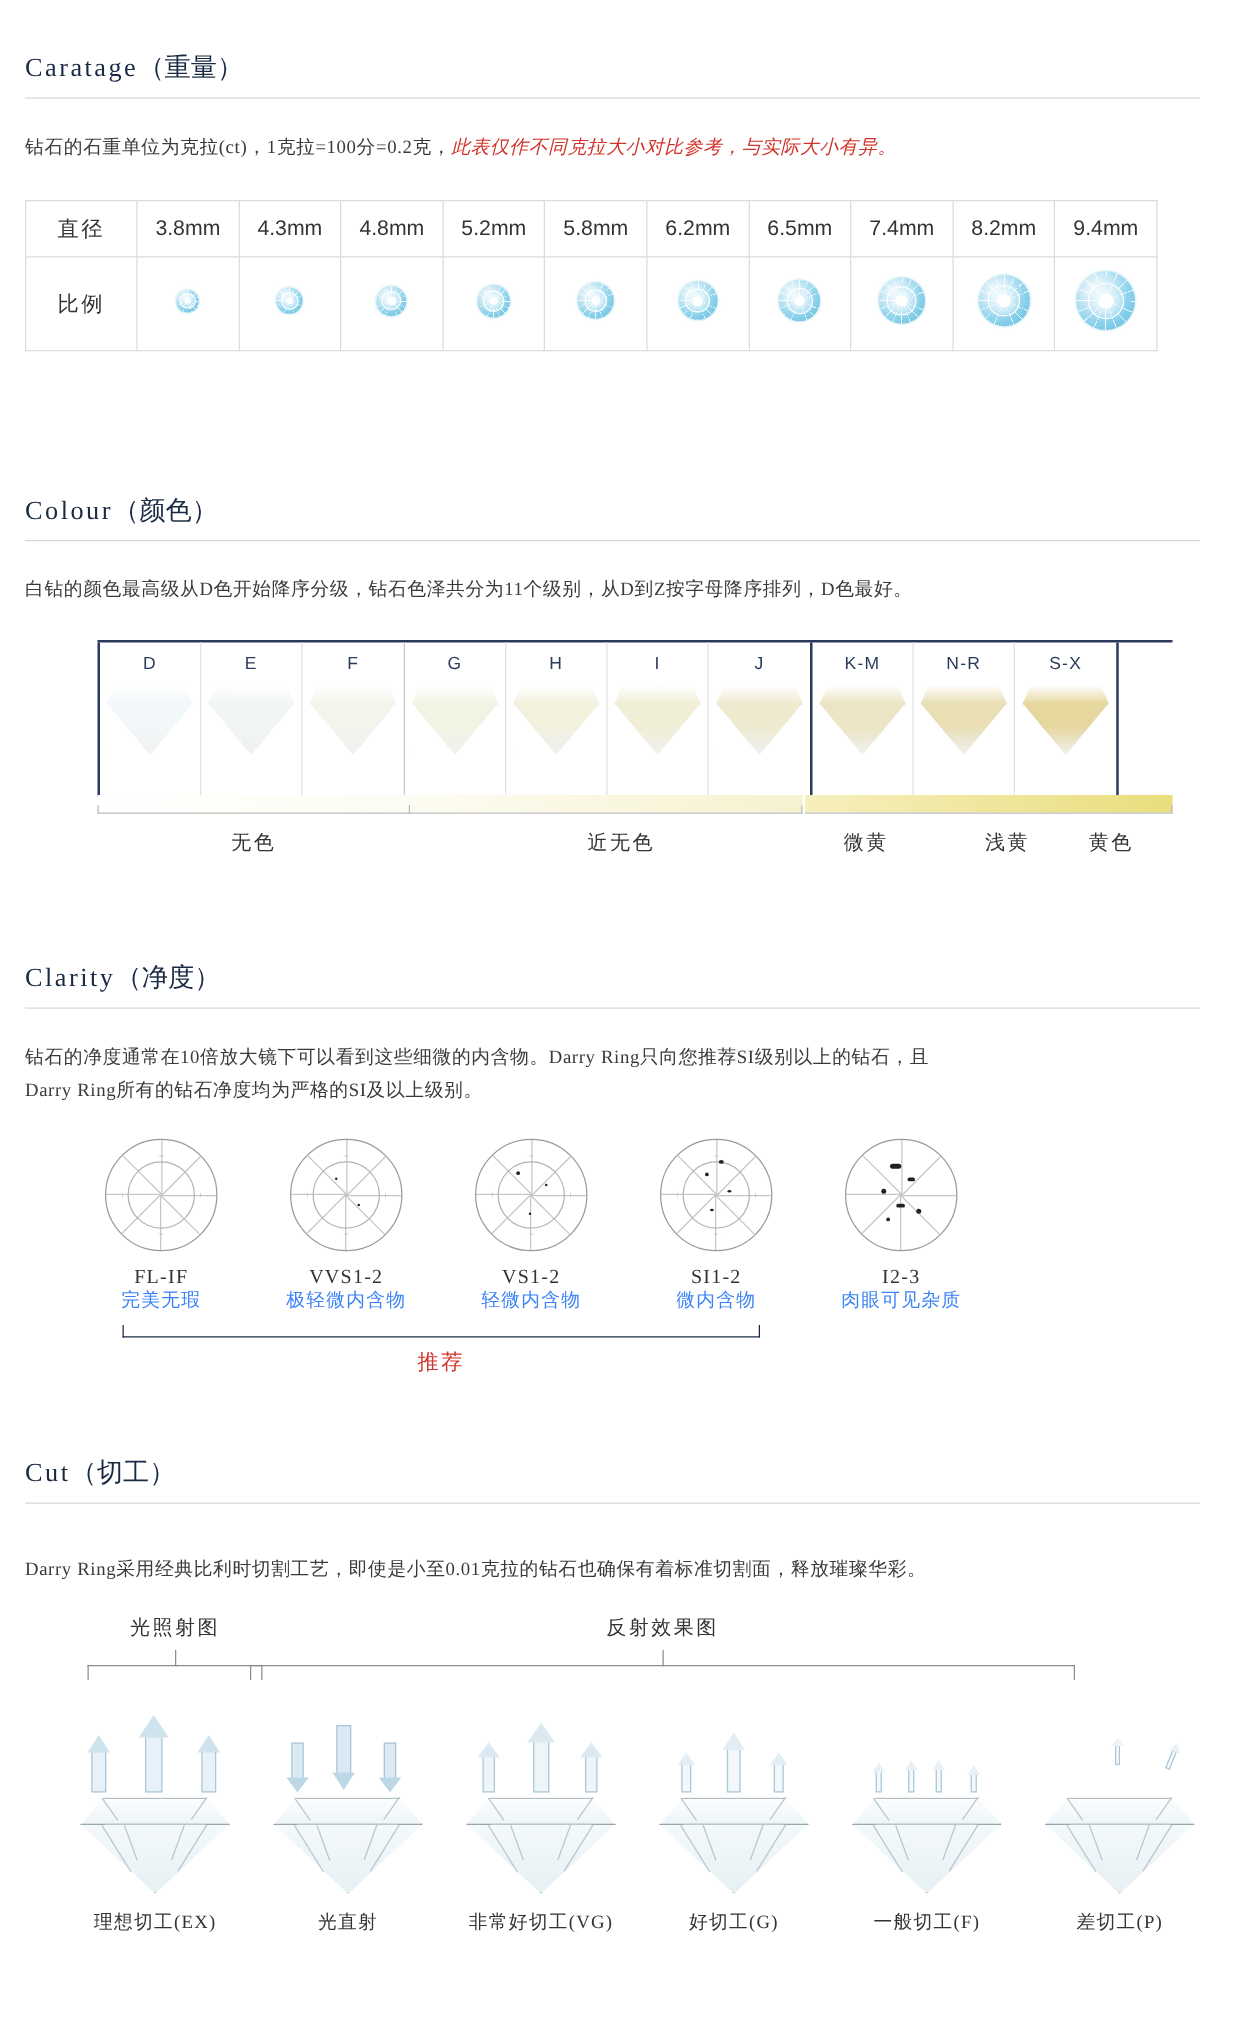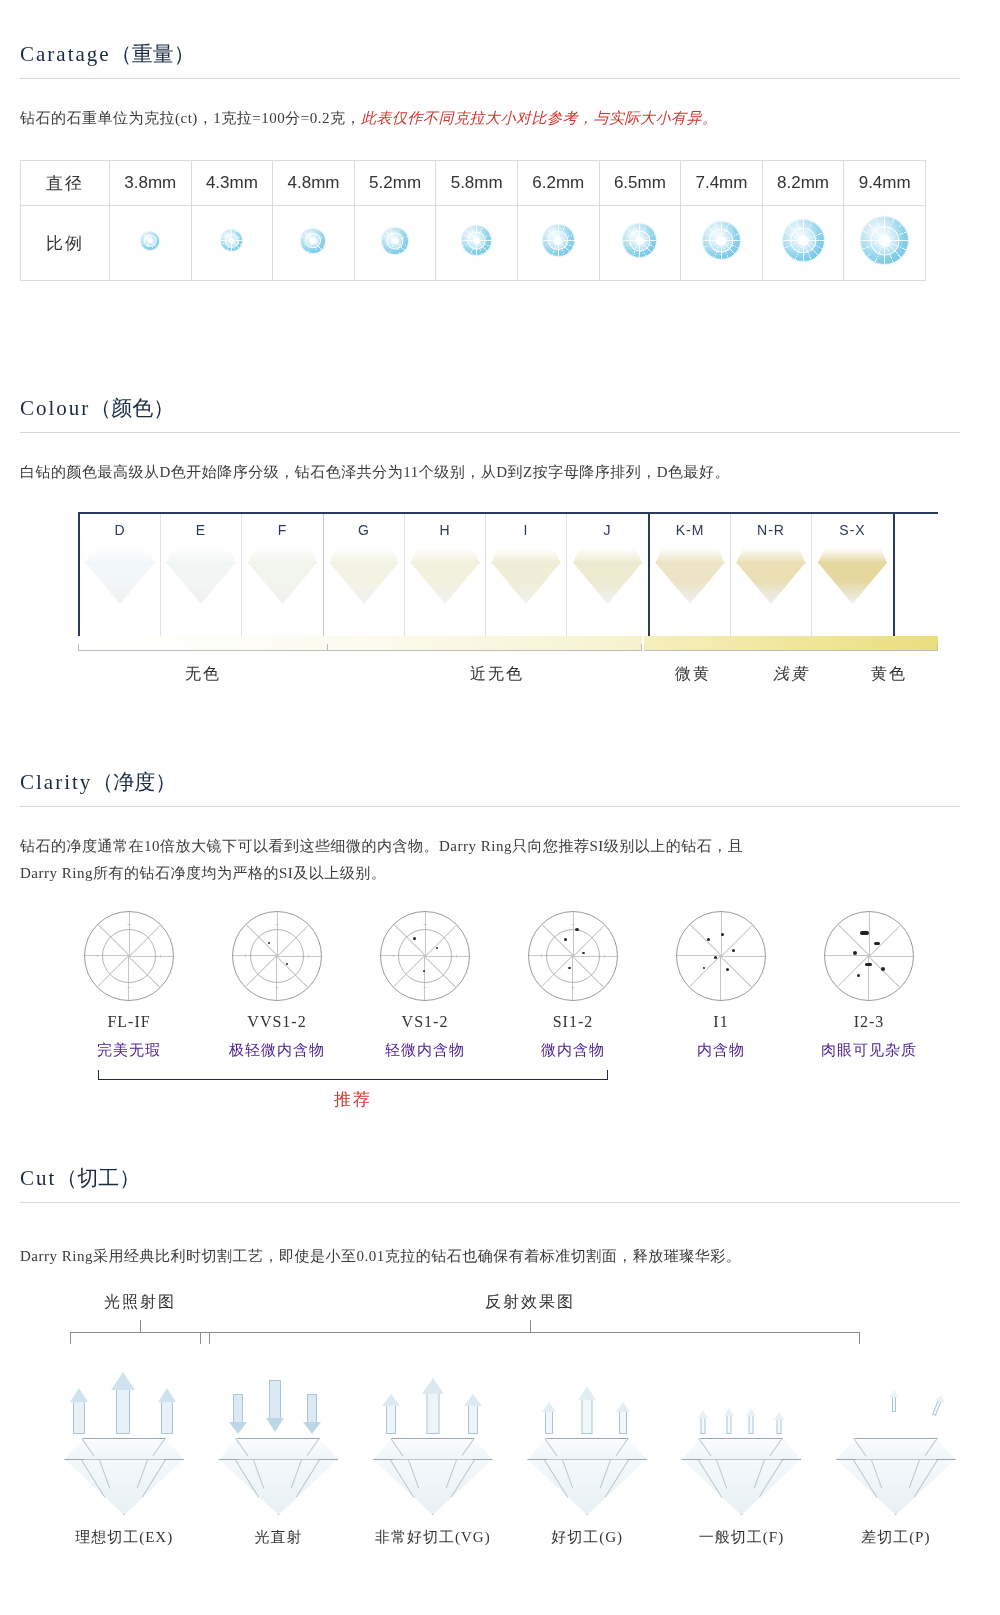--- a/index.html
+++ b/index.html
@@ -262,24 +262,23 @@
     border-radius: 50%;
   }
   .clarity-code {
     margin-top: 12px;
     font-family: "Liberation Serif", serif;
     font-size: 16px;
     color: #333;
     letter-spacing: 1px;
   }
   .clarity-desc {
-    margin-top: 10px;
     font-family: Liberation Serif, serif;
     font-size: 15px;
-    color: #4c1d95;
+    color: #3b82f6;
     letter-spacing: 1px;
     white-space: nowrap;
   }
   .recommend-wrap {
     position: relative;
     margin-top: 10px;
     height: 52px;
     padding-left: 60px;
   }
   .rec-bracket {
@@ -573,21 +572,21 @@
         <div class="tick" style="left:0;"></div>
         <div class="tick" style="left:249px;"></div>
         <div class="tick" style="left:563px;"></div>
         <div class="tick" style="left:859px;"></div>
       </div>
 
       <div class="colour-names">
         <div class="colour-name" style="left:0px;width:250px;">无色</div>
         <div class="colour-name" style="left:262px;width:314px;font-family:Liberation Mono, monospace;">近无色</div>
         <div class="colour-name" style="left:566px;width:98px;">微黄</div>
-        <div class="colour-name" style="left:664px;width:98px;font-style:italic;">浅黄</div>
+        <div class="colour-name" style="left:679px;width:98px;">浅黄</div>
         <div class="colour-name" style="left:762px;width:98px;">黄色</div>
       </div>
     </div>
   </div>
 
   <div id="sec-clarity">
     <div class="section-head">
       <span>Clarity</span><span class="cn">（净度）</span>
     </div>
     <div class="intro">
@@ -672,40 +671,20 @@
       <div class="clarity-item">
         <div class="clarity-circle">
             <span class="ray" style="transform: rotate(315deg);"></span>
             <span class="ray" style="transform: rotate(270deg);"></span>
             <span class="ray" style="transform: rotate(225deg);"></span>
             <span class="ray" style="transform: rotate(180deg);"></span>
             <span class="ray" style="transform: rotate(135deg);"></span>
             <span class="ray" style="transform: rotate(90deg);"></span>
             <span class="ray" style="transform: rotate(45deg);"></span>
             <span class="ray" style="transform: rotate(0deg);"></span>
-          <span class="incl" style="width:3px;height:3px;left:34%;top:30%;"></span>
-          <span class="incl" style="width:3px;height:3px;left:50%;top:24%;"></span>
-          <span class="incl" style="width:3px;height:3px;left:62%;top:42%;"></span>
-          <span class="incl" style="width:3px;height:3px;left:42%;top:50%;"></span>
-          <span class="incl" style="width:3px;height:3px;left:56%;top:64%;"></span>
-          <span class="incl" style="width:2px;height:2px;left:30%;top:62%;"></span>
-        </div>
-        <div class="clarity-code">I1</div>
-        <div class="clarity-desc">内含物</div>
-      </div>
-      <div class="clarity-item">
-        <div class="clarity-circle">
-            <span class="ray" style="transform: rotate(315deg);"></span>
-            <span class="ray" style="transform: rotate(270deg);"></span>
-            <span class="ray" style="transform: rotate(225deg);"></span>
-            <span class="ray" style="transform: rotate(180deg);"></span>
-            <span class="ray" style="transform: rotate(135deg);"></span>
-            <span class="ray" style="transform: rotate(90deg);"></span>
-            <span class="ray" style="transform: rotate(45deg);"></span>
-            <span class="ray" style="transform: rotate(0deg);"></span>
           <span class="incl" style="width:9px;height:4px;left:40%;top:22%;border-radius:2px;"></span>
           <span class="incl" style="width:6px;height:3px;left:56%;top:34%;border-radius:2px;"></span>
           <span class="incl" style="width:4px;height:4px;left:32%;top:44%;"></span>
           <span class="incl" style="width:7px;height:3px;left:46%;top:58%;border-radius:2px;"></span>
           <span class="incl" style="width:4px;height:4px;left:64%;top:62%;"></span>
           <span class="incl" style="width:3px;height:3px;left:36%;top:70%;"></span>
         </div>
         <div class="clarity-code">I2-3</div>
         <div class="clarity-desc">肉眼可见杂质</div>
       </div>

